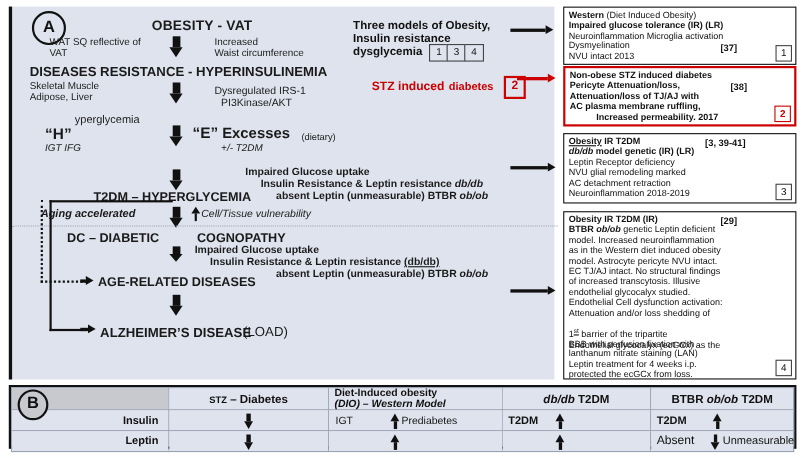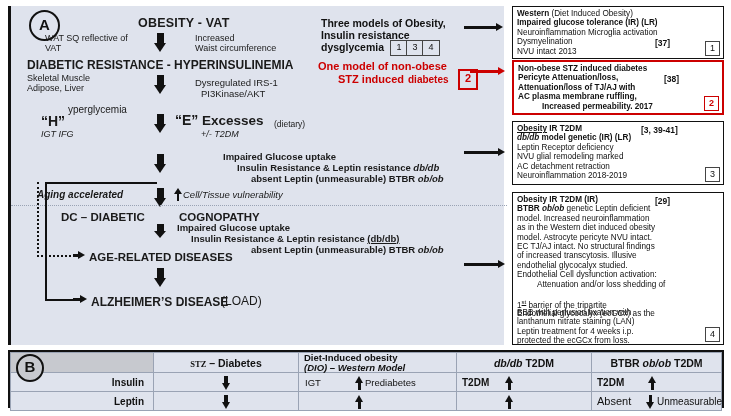--- a/index.html
+++ b/index.html
@@ -100,21 +100,21 @@
     <div class="t b" style="left:127px;top:11px;font-size:12.5px;letter-spacing:.2px;">OBESITY -  VAT</div>
     <div class="t" style="left:34px;top:28px;font-size:9px;">WAT SQ reflective of</div>
     <div class="t" style="left:34px;top:38px;font-size:9px;">VAT</div>
     <div class="t" style="left:184px;top:28px;font-size:9px;">Increased</div>
     <div class="t" style="left:184px;top:38px;font-size:9px;">Waist circumference</div>
     <div class="darrow" style="left:143px;top:27px;">
       <div class="shaft"></div>
         <div class="head"></div>
       </div>
 
-    <div class="t b" style="left:16px;top:53px;font-size:12px;">DIABETIC RESISTANCE - HYPERINSULINEMIA</div>
+    <div class="t b" style="left:16px;top:53px;font-size:12px;">DISEASES RESISTANCE - HYPERINSULINEMIA</div>
     <div class="t" style="left:16px;top:68px;font-size:9px;">Skeletal Muscle</div>
     <div class="t" style="left:16px;top:78px;font-size:9px;">Adipose,  Liver</div>
     <div class="t" style="left:184px;top:72px;font-size:9.5px;">Dysregulated IRS-1</div>
     <div class="t" style="left:190px;top:83px;font-size:9.5px;">PI3Kinase/AKT</div>
     <div class="darrow" style="left:143px;top:69px;">
       <div class="shaft"></div>
         <div class="head"></div>
       </div>
 
 
@@ -131,20 +131,21 @@
       </div>
 
     <div class="t b" style="left:212px;top:146px;font-size:9.5px;">Impaired Glucose uptake</div>
     <div class="t b" style="left:226px;top:157px;font-size:9.5px;"><span>Insulin Resistance &amp; Leptin resistance</span> <i>db/db</i></div>
     <div class="t b" style="left:240px;top:168px;font-size:9.5px;"><span>absent Leptin (unmeasurable) BTBR</span> <i>ob/ob</i></div>
     <div class="darrow" style="left:143px;top:148px;">
       <div class="shaft"></div>
         <div class="head"></div>
       </div>
 
+    <div class="t b" style="left:74px;top:168px;font-size:11.5px;">T2DM – HYPERGLYCEMIA</div>
     <div class="t bi" style="left:26px;top:184px;font-size:10px;">Aging accelerated</div>
     <div class="uarrow" style="left:163px;top:182px;">
       <div class="head"></div>
         <div class="shaft"></div>
       </div>
     <div class="t i" style="left:172px;top:184px;font-size:9.5px;">Cell/Tissue vulnerability</div>
     <div class="darrow" style="left:143px;top:182px;">
       <div class="shaft"></div>
         <div class="head"></div>
       </div>
@@ -189,21 +190,20 @@
         <div class="tip" style="left:7px;"></div>
       </div>
 
     <div class="t b" style="left:310px;top:12px;font-size:10.5px;color:#111;">Three models of Obesity,</div>
     <div class="t b" style="left:310px;top:24px;font-size:10.5px;color:#111;">Insulin resistance</div>
     <div class="t b" style="left:310px;top:36px;font-size:10.5px;color:#111;">dysglycemia</div>
     <div class="numbox" style="left:379px;top:34px;width:16px;height:14px;">1</div>
     <div class="numbox" style="left:395px;top:34px;width:16px;height:14px;">3</div>
     <div class="numbox" style="left:411px;top:34px;width:16px;height:14px;">4</div>
 
-    <div class="t b redtxt" style="left:307px;top:55px;font-size:11px;">One model  of non-obese</div>
     <div class="t b redtxt" style="left:327px;top:68px;font-size:11px;">STZ induced</div>
     <div class="t b redtxt" style="left:397px;top:69px;font-size:10px;">diabetes</div>
     <div class="redbox" style="left:447px;top:63px;width:16px;height:17px;">2</div>
   </div>
 
   <div class="rarrow" style="left:464px;top:23px;width:40px;">
     <div class="line" style="width:32px;"></div>
       <div class="tip" style="left:32px;"></div>
     </div>
   <div class="rarrow red" style="left:470px;top:67px;width:36px;">
@@ -251,39 +251,39 @@
     <div class="rbox" id="rb3" style="top:186px;height:153px;">
         <div class="ln" style="top: 3px; font-size: 8.2px;"><span style="font-weight: bold;">Obesity IR T2DM  (IR)</span></div>
         <div class="ln" style="top: 12.4px; font-size: 8.2px;"><span style="font-weight: bold;">BTBR </span><span style="font-weight: bold; font-style: italic;">ob/ob</span><span> genetic Leptin deficient</span></div>
         <div class="ln" style="top: 21.8px; font-size: 8.2px;"><span>model.  Increased neuroinflammation</span></div>
         <div class="ln" style="top: 31.2px; font-size: 8.2px;"><span>as in the Western diet induced obesity</span></div>
         <div class="ln" style="top: 40.6px; font-size: 8.2px;"><span>model.  Astrocyte pericyte NVU intact.</span></div>
         <div class="ln" style="top: 50px; font-size: 8.2px;"><span>EC TJ/AJ intact.  No structural findings</span></div>
         <div class="ln" style="top: 59.4px; font-size: 8.2px;"><span>of increased transcytosis. Illusive</span></div>
         <div class="ln" style="top: 68.8px; font-size: 8.2px;"><span>endothelial glycocalyx studied.</span></div>
         <div class="ln" style="top: 78.2px; font-size: 8.2px;"><span>Endothelial Cell dysfunction activation:</span></div>
-        <div class="ln" style="top: 87.6px; font-size: 8.2px; margin-left: 20px;"><span>Attenuation and/or loss shedding of</span></div>
+        <div class="ln" style="top: 87.6px; font-size: 8.2px;"><span>Attenuation and/or loss shedding of</span></div>
         <div class="ln" style="top: 97px; font-size: 8.2px; margin-top: 20px;"><span>Endothelial glycocalyx (ecGCx) as the</span></div>
         <div class="ln" style="top: 106.4px; font-size: 8.2px;"><span>1</span><sup style="font-size: 6px; text-decoration: underline;">st</sup><span> barrier of the tripartite</span></div>
         <div class="ln" style="top: 115.8px; font-size: 8.2px;"><span>BBB with perfusion fixation with</span></div>
         <div class="ln" style="top: 125.2px; font-size: 8.2px;"><span>lanthanum nitrate staining (LAN)</span></div>
         <div class="ln" style="top: 134.6px; font-size: 8.2px;"><span>Leptin treatment for 4 weeks i.p.</span></div>
         <div class="ln" style="top: 144px; font-size: 8.2px;"><span>protected the ecGCx from loss.</span></div>
         <div class="cite" style="font-size: 8.5px; left: 142px; top: 3px;">[29]</div>
         <div class="idx" style="right: 3px; bottom: 2px;">4</div>
       </div>
   </div>
 
   <div id="panelB">
     <table class="tbl">
       <tbody>
           <tr class="hdrrow">
         <td class="corner" style="width:142px;"></td>
         <td style="width:144px;">
-          <span style="font-size:8.5px;font-family:Liberation Serif, serif;">STZ</span><span style="font-size:10.5px;"> – Diabetes</span>
+          <span style="font-size:8.5px;">STZ</span><span style="font-size:10.5px;"> – Diabetes</span>
         </td>
         <td style="width:152px;text-align:left;padding-left:5px !important;">
           <div style="font-size:9.5px;line-height:9.5px;">Diet-Induced obesity</div>
           <div style="font-size:9.5px;font-style:italic;line-height:9.5px;">(DIO) – Western Model</div>
         </td>
         <td style="width:134px;font-style:italic;">
           <i>db/db</i><span style="font-style:normal;"> T2DM</span>
         </td>
         <td>
           <span>BTBR </span><i>ob/ob</i><span> T2DM</span>

